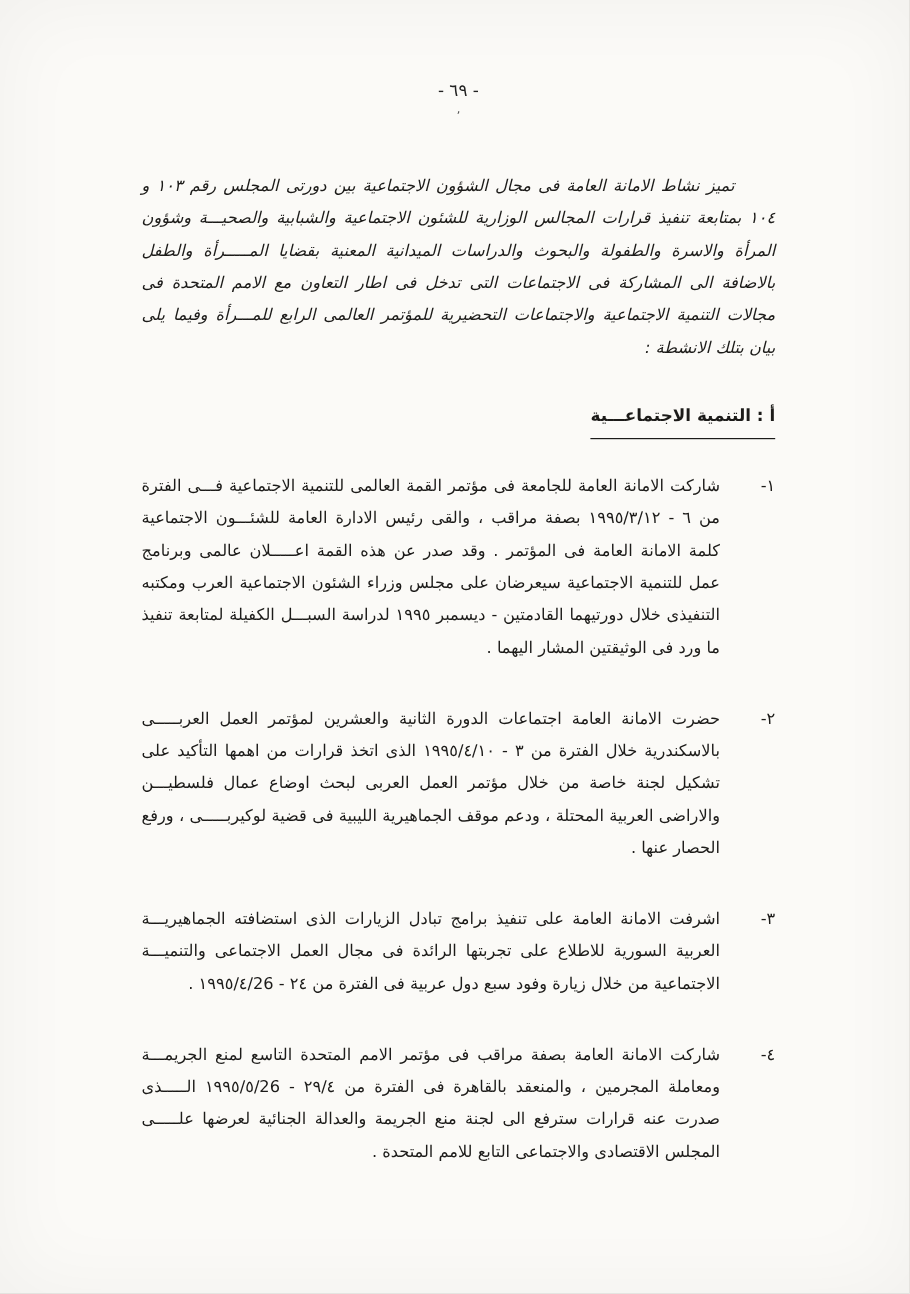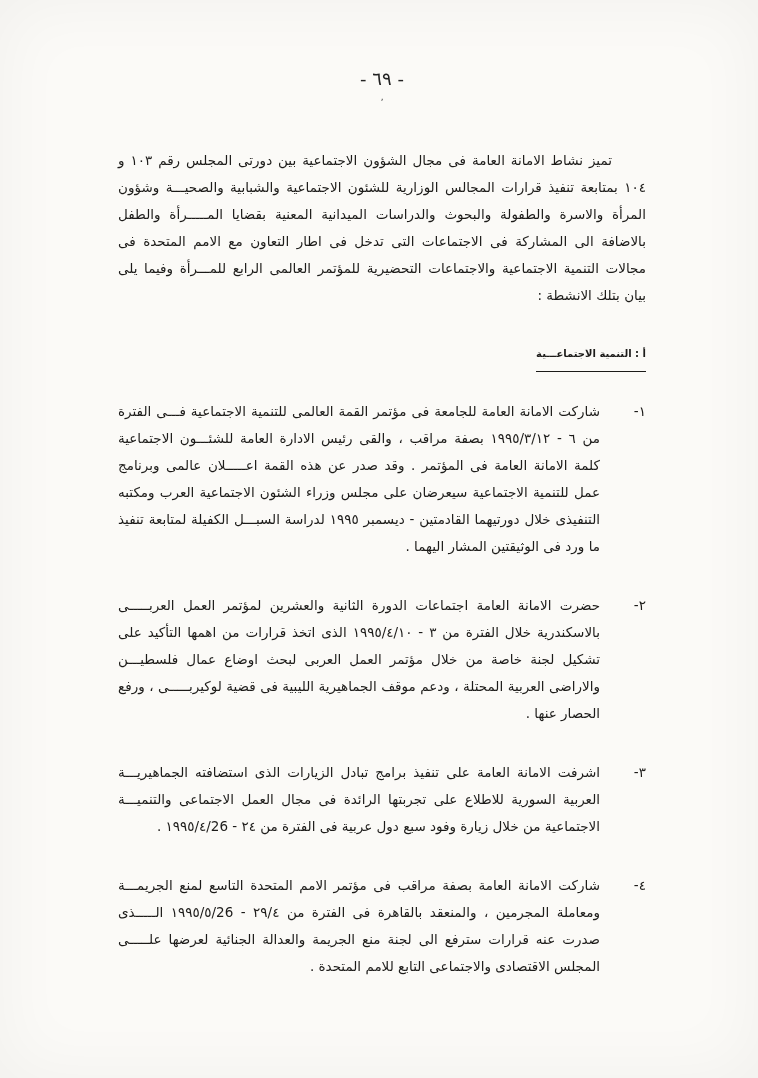--- a/index.html
+++ b/index.html
@@ -16,49 +16,50 @@
     box-shadow: inset 0 0 70px rgba(0,0,0,0.045);
     overflow: hidden;
     box-sizing: border-box;
     padding: 68px 112px 30px 118px;
     direction: rtl;
     font-family: "DejaVu Sans", sans-serif;
     color: #1c1b19;
   }
   .page-number {
     text-align: center;
-    font-size: 18px;
+    font-size: 14px;
     letter-spacing: 3px;
     margin-bottom: 8px;
     color: #222;
   }
   .page-number-mark {
     text-align: center;
     font-size: 10px;
     color: #555;
     height: 14px;
     margin-bottom: 36px;
   }
   .content {
     font-size: 13.5px;
     line-height: 27px;
     text-align: justify;
     text-justify: inter-word;
   }
   .intro {
     text-indent: 34px;
     margin: 0 0 30px 0;
+    font-style: italic;
   }
   .section-header-wrap {
     margin: 0 0 26px 0;
   }
   .section-header {
     display: inline-block;
     font-weight: bold;
-    font-size: 10px;
+    font-size: 14px;
     border-bottom: 1.5px solid #1c1b19;
     padding-bottom: 4px;
     letter-spacing: 0.5px;
   }
   .item {
     display: flex;
     align-items: flex-start;
     margin-bottom: 32px;
   }
   .item:last-child {

